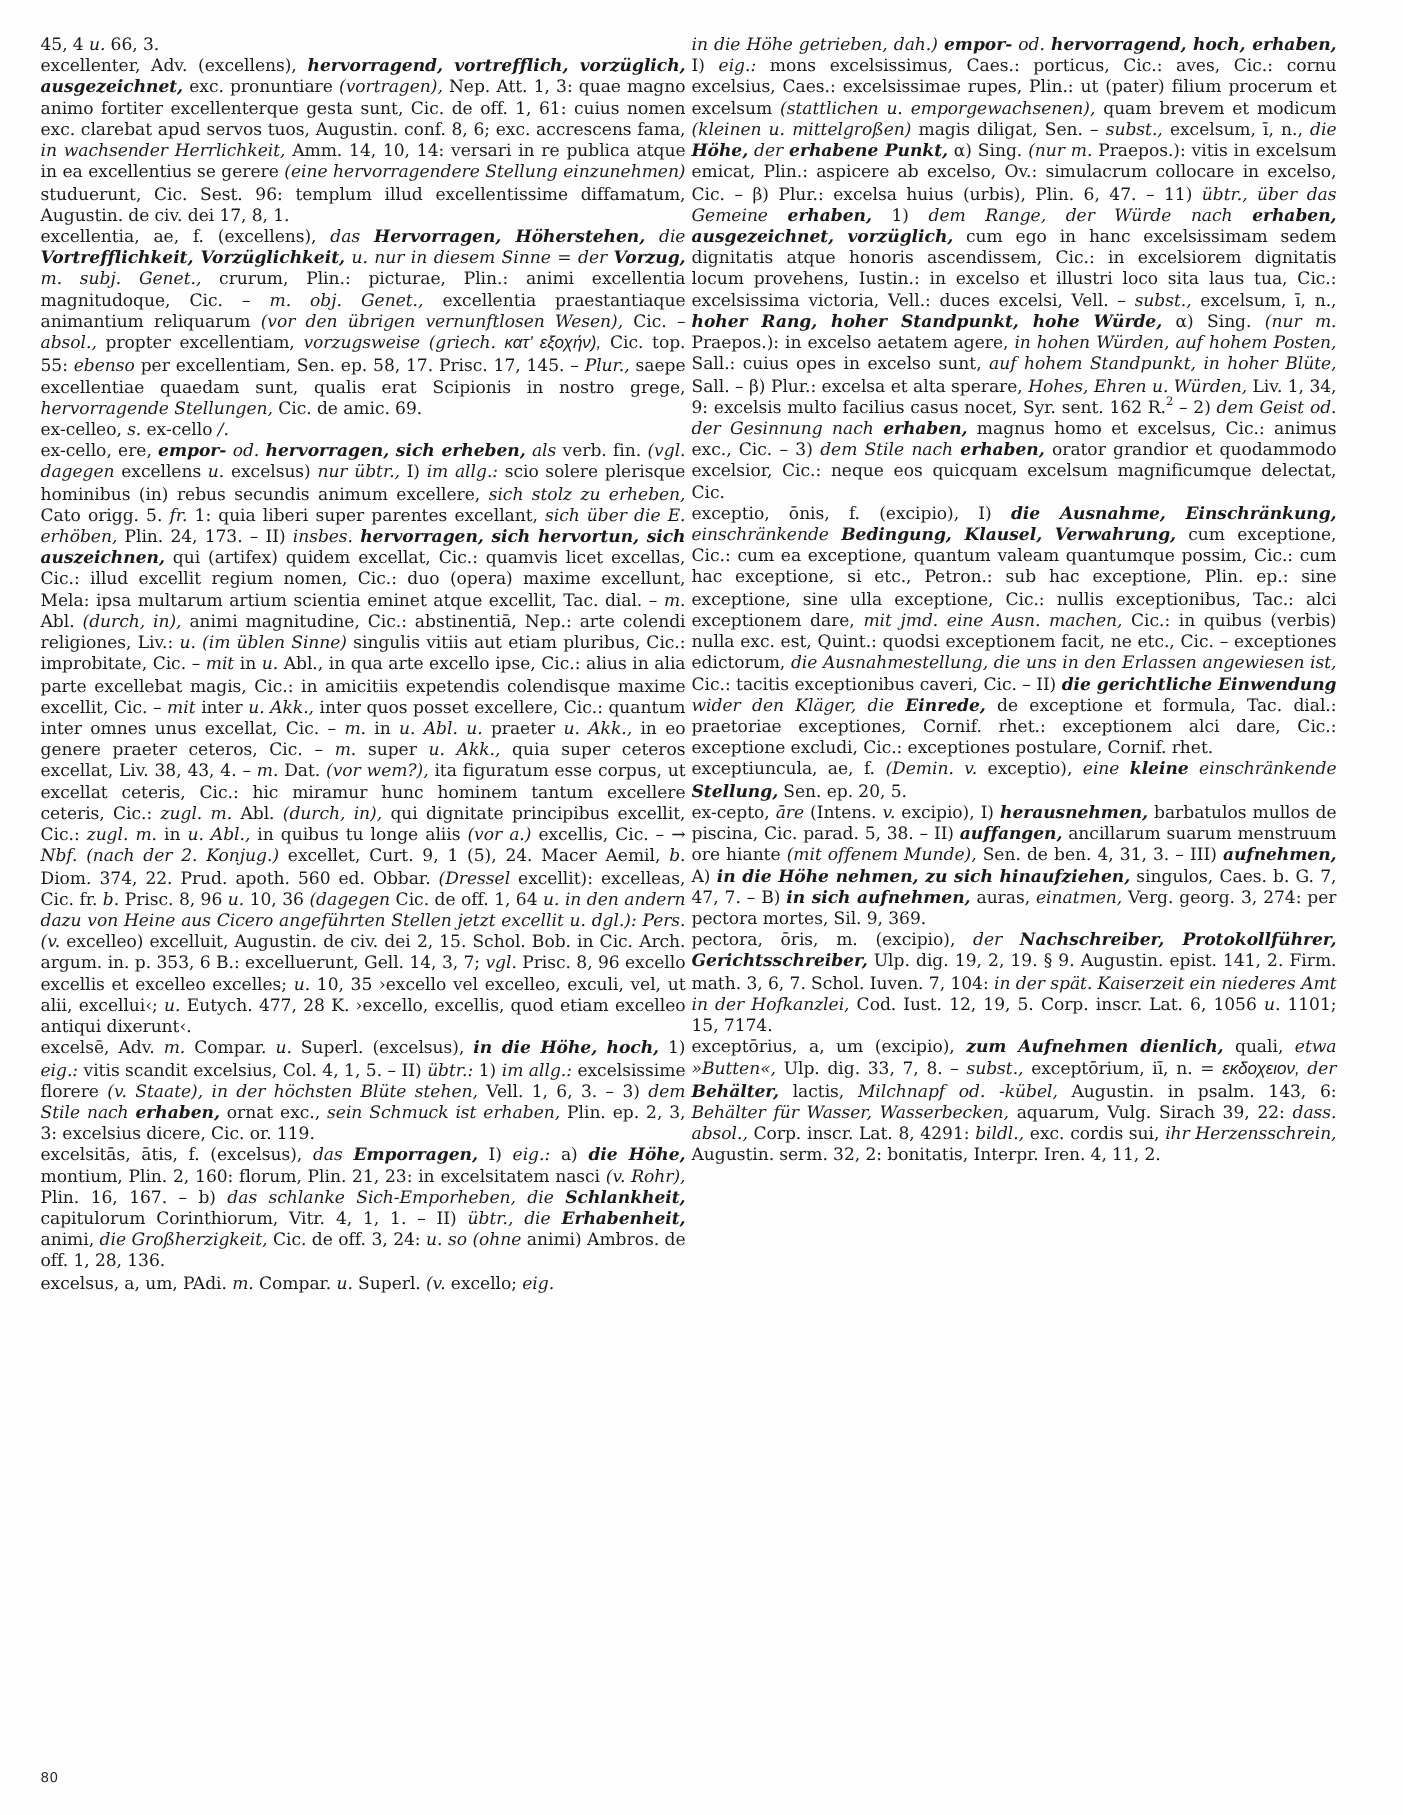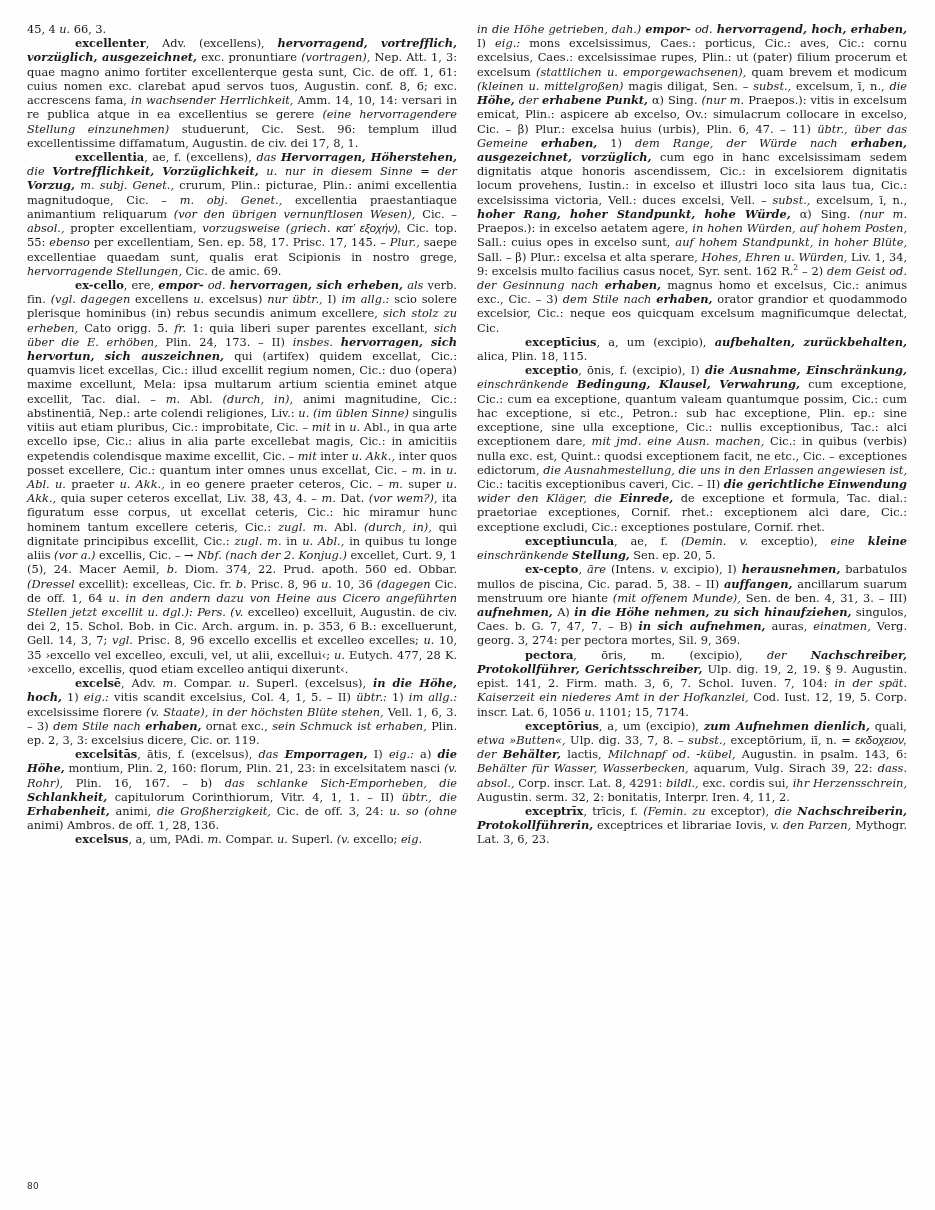--- a/index.html
+++ b/index.html
@@ -26,21 +26,21 @@
   }
 
   #columns {
     position: absolute;
     left: 27px;
     top: 22px;
     width: 881px;
     height: 1135px;
     display: flex;
     flex-direction: row;
-    gap: 20px;
+    gap: 4px;
   }
 
   .column {
     width: 430px;
     font-size: 11.4px;
     line-height: 14.22px;
     text-align: justify;
     text-justify: inter-word;
     hyphens: manual;
     letter-spacing: -0.02px;
@@ -48,23 +48,22 @@
   }
 
   .entry {
     margin: 0;
     padding: 0;
     text-indent: 0;
   }
 
   
   b, .hw {
-    font-weight: bold;
+    font-weight: normal;
     font-style: normal;
-    margin-left: 48px;
   }
   
   i b, b i, .gl {
     font-weight: bold;
     font-style: italic;
   }
   
   i, .it {
     font-style: italic;
     font-weight: normal;
@@ -104,34 +103,33 @@
 <body>
 
 <div id="page">
 
   <div id="columns">
 
     <div class="column" id="col-left">
         <p class="entry firstline">45, 4 <i>u.</i> 66, 3.</p>
         <p class="entry"><b>excellenter</b>, Adv. (excellens), <span class="gl">hervorragend, vortrefflich, vorzüglich, ausgezeichnet,</span> exc. pronuntiare <i>(vortragen),</i> Nep. Att. 1, 3: quae magno animo fortiter excellenterque gesta sunt, Cic. de off. 1, 61: cuius nomen exc. clarebat apud servos tuos, Augustin. conf. 8, 6; exc. accrescens fama, <i>in wachsender Herrlichkeit,</i> Amm. 14, 10, 14: versari in re publica atque in ea excellentius se gerere <i>(eine hervorragendere Stellung einzunehmen)</i> studuerunt, Cic. Sest. 96: templum illud excellentissime diffamatum, Augustin. de civ. dei 17, 8, 1.</p>
         <p class="entry"><b>excellentia</b>, ae, f. (excellens), <i>das</i> <span class="gl">Hervorragen, Höherstehen,</span> <i>die</i> <span class="gl">Vortrefflichkeit, Vorzüglichkeit,</span> <i>u. nur in diesem Sinne = der</i> <span class="gl">Vorzug,</span> <i>m. subj. Genet.,</i> crurum, Plin.: picturae, Plin.: animi excellentia magnitudoque, Cic. – <i>m. obj. Genet.,</i> excellentia praestantiaque animantium reliquarum <i>(vor den übrigen vernunftlosen Wesen),</i> Cic. – <i>absol.,</i> propter excellentiam, <i>vorzugsweise (griech.</i> <span class="grk">κατ’ εξοχήν),</span> Cic. top. 55: <i>ebenso</i> per excellentiam, Sen. ep. 58, 17. Prisc. 17, 145. – <i>Plur.,</i> saepe excellentiae quaedam sunt, qualis erat Scipionis in nostro grege, <i>hervorragende Stellungen,</i> Cic. de amic. 69.</p>
+        <p class="entry"><b>ex-celleo</b>, <i>s.</i> ex-cello <i>/.</i></p>
         <p class="entry"><b>ex-cello</b>, ere, <span class="gl">empor-</span> <i>od.</i> <span class="gl">hervorragen, sich erheben,</span> <i>als</i> verb. fin. <i>(vgl. dagegen</i> excellens <i>u.</i> excelsus) <i>nur übtr.,</i> I) <i>im allg.:</i> scio solere plerisque hominibus (in) rebus secundis animum excellere, <i>sich stolz zu erheben,</i> Cato origg. 5. <i>fr.</i> 1: quia liberi super parentes excellant, <i>sich über die E. erhöben,</i> Plin. 24, 173. – II) <i>insbes.</i> <span class="gl">hervorragen, sich hervortun, sich auszeichnen,</span> qui (artifex) quidem excellat, Cic.: quamvis licet excellas, Cic.: illud excellit regium nomen, Cic.: duo (opera) maxime excellunt, Mela: ipsa multarum artium scientia eminet atque excellit, Tac. dial. – <i>m.</i> Abl. <i>(durch, in),</i> animi magnitudine, Cic.: abstinentiā, Nep.: arte colendi religiones, Liv.: <i>u. (im üblen Sinne)</i> singulis vitiis aut etiam pluribus, Cic.: improbitate, Cic. – <i>mit</i> in <i>u.</i> Abl., in qua arte excello ipse, Cic.: alius in alia parte excellebat magis, Cic.: in amicitiis expetendis colendisque maxime excellit, Cic. – <i>mit</i> inter <i>u. Akk.,</i> inter quos posset excellere, Cic.: quantum inter omnes unus excellat, Cic. – <i>m.</i> in <i>u. Abl. u.</i> praeter <i>u. Akk.,</i> in eo genere praeter ceteros, Cic. – <i>m.</i> super <i>u. Akk.,</i> quia super ceteros excellat, Liv. 38, 43, 4. – <i>m.</i> Dat. <i>(vor wem?),</i> ita figuratum esse corpus, ut excellat ceteris, Cic.: hic miramur hunc hominem tantum excellere ceteris, Cic.: <i>zugl. m.</i> Abl. <i>(durch, in),</i> qui dignitate principibus excellit, Cic.: <i>zugl. m.</i> in <i>u. Abl.,</i> in quibus tu longe aliis <i>(vor a.)</i> excellis, Cic. – → <i>Nbf. (nach der 2. Konjug.)</i> excellet, Curt. 9, 1 (5), 24. Macer Aemil, <i>b.</i> Diom. 374, 22. Prud. apoth. 560 ed. Obbar. <i>(Dressel</i> excellit): excelleas, Cic. fr. <i>b.</i> Prisc. 8, 96 <i>u.</i> 10, 36 <i>(dagegen</i> Cic. de off. 1, 64 <i>u. in den andern dazu von Heine aus Cicero angeführten Stellen jetzt excellit u. dgl.): Pers. (v.</i> excelleo) excelluit, Augustin. de civ. dei 2, 15. Schol. Bob. in Cic. Arch. argum. in. p. 353, 6 B.: excelluerunt, Gell. 14, 3, 7; <i>vgl.</i> Prisc. 8, 96 excello excellis et excelleo excelles; <i>u.</i> 10, 35 ›excello vel excelleo, exculi, vel, ut alii, excellui‹; <i>u.</i> Eutych. 477, 28 K. ›excello, excellis, quod etiam excelleo antiqui dixerunt‹.</p>
         <p class="entry"><b>excelsē</b>, Adv. <i>m.</i> Compar. <i>u.</i> Superl. (excelsus), <span class="gl">in die Höhe, hoch,</span> 1) <i>eig.:</i> vitis scandit excelsius, Col. 4, 1, 5. – II) <i>übtr.:</i> 1) <i>im allg.:</i> excelsissime florere <i>(v. Staate), in der höchsten Blüte stehen,</i> Vell. 1, 6, 3. – 3) <i>dem Stile nach</i> <span class="gl">erhaben,</span> ornat exc., <i>sein Schmuck ist erhaben,</i> Plin. ep. 2, 3, 3: excelsius dicere, Cic. or. 119.</p>
         <p class="entry"><b>excelsitās</b>, ātis, f. (excelsus), <i>das</i> <span class="gl">Emporragen,</span> I) <i>eig.:</i> a) <span class="gl">die Höhe,</span> montium, Plin. 2, 160: florum, Plin. 21, 23: in excelsitatem nasci <i>(v. Rohr),</i> Plin. 16, 167. – b) <i>das schlanke Sich-Emporheben, die</i> <span class="gl">Schlankheit,</span> capitulorum Corinthiorum, Vitr. 4, 1, 1. – II) <i>übtr., die</i> <span class="gl">Erhabenheit,</span> animi, <i>die Großherzigkeit,</i> Cic. de off. 3, 24: <i>u. so (ohne</i> animi) Ambros. de off. 1, 28, 136.</p>
         <p class="entry"><b>excelsus</b>, a, um, PAdi. <i>m.</i> Compar. <i>u.</i> Superl. <i>(v.</i> excello; <i>eig.</i></p>
       </div>
 
     <div class="column" id="col-right">
         <p class="entry"><i>in die Höhe getrieben, dah.)</i> <span class="gl">empor-</span> <i>od.</i> <span class="gl">hervorragend, hoch, erhaben,</span> I) <i>eig.:</i> mons excelsissimus, Caes.: porticus, Cic.: aves, Cic.: cornu excelsius, Caes.: excelsissimae rupes, Plin.: ut (pater) filium procerum et excelsum <i>(stattlichen u. emporgewachsenen),</i> quam brevem et modicum <i>(kleinen u. mittelgroßen)</i> magis diligat, Sen. – <i>subst.,</i> excelsum, ī, n., <i>die</i> <span class="gl">Höhe,</span> <i>der</i> <span class="gl">erhabene Punkt,</span> α) Sing. <i>(nur m.</i> Praepos.): vitis in excelsum emicat, Plin.: aspicere ab excelso, Ov.: simulacrum collocare in excelso, Cic. – β) Plur.: excelsa huius (urbis), Plin. 6, 47. – 11) <i>übtr., über das Gemeine</i> <span class="gl">erhaben,</span> 1) <i>dem Range, der Würde nach</i> <span class="gl">erhaben, ausgezeichnet, vorzüglich,</span> cum ego in hanc excelsissimam sedem dignitatis atque honoris ascendissem, Cic.: in excelsiorem dignitatis locum provehens, Iustin.: in excelso et illustri loco sita laus tua, Cic.: excelsissima victoria, Vell.: duces excelsi, Vell. – <i>subst.,</i> excelsum, ī, n., <span class="gl">hoher Rang, hoher Standpunkt, hohe Würde,</span> α) Sing. <i>(nur m.</i> Praepos.): in excelso aetatem agere, <i>in hohen Würden, auf hohem Posten,</i> Sall.: cuius opes in excelso sunt, <i>auf hohem Standpunkt, in hoher Blüte,</i> Sall. – β) Plur.: excelsa et alta sperare, <i>Hohes, Ehren u. Würden,</i> Liv. 1, 34, 9: excelsis multo facilius casus nocet, Syr. sent. 162 R.<span class="sup">2</span> – 2) <i>dem Geist od. der Gesinnung nach</i> <span class="gl">erhaben,</span> magnus homo et excelsus, Cic.: animus exc., Cic. – 3) <i>dem Stile nach</i> <span class="gl">erhaben,</span> orator grandior et quodammodo excelsior, Cic.: neque eos quicquam excelsum magnificumque delectat, Cic.</p>
-        <p class="entry"><b>exceptīcius</b>, a, um (excipio), <span class="gl">aufbehalten, zurückbehalten,</span> alica, Plin. 18, 115.</p>
         <p class="entry"><b>exceptio</b>, ōnis, f. (excipio), I) <span class="gl">die Ausnahme, Einschränkung,</span> <i>einschränkende</i> <span class="gl">Bedingung, Klausel, Verwahrung,</span> cum exceptione, Cic.: cum ea exceptione, quantum valeam quantumque possim, Cic.: cum hac exceptione, si etc., Petron.: sub hac exceptione, Plin. ep.: sine exceptione, sine ulla exceptione, Cic.: nullis exceptionibus, Tac.: alci exceptionem dare, <i>mit jmd. eine Ausn. machen,</i> Cic.: in quibus (verbis) nulla exc. est, Quint.: quodsi exceptionem facit, ne etc., Cic. – exceptiones edictorum, <i>die Ausnahmestellung, die uns in den Erlassen angewiesen ist,</i> Cic.: tacitis exceptionibus caveri, Cic. – II) <span class="gl">die gerichtliche Einwendung</span> <i>wider den Kläger, die</i> <span class="gl">Einrede,</span> de exceptione et formula, Tac. dial.: praetoriae exceptiones, Cornif. rhet.: exceptionem alci dare, Cic.: exceptione excludi, Cic.: exceptiones postulare, Cornif. rhet.</p>
         <p class="entry"><b>exceptiuncula</b>, ae, f. <i>(Demin. v.</i> exceptio), <i>eine</i> <span class="gl">kleine</span> <i>einschränkende</i> <span class="gl">Stellung,</span> Sen. ep. 20, 5.</p>
         <p class="entry"><b>ex-cepto</b>, <i>āre</i> (Intens. <i>v.</i> excipio), I) <span class="gl">herausnehmen,</span> barbatulos mullos de piscina, Cic. parad. 5, 38. – II) <span class="gl">auffangen,</span> ancillarum suarum menstruum ore hiante <i>(mit offenem Munde),</i> Sen. de ben. 4, 31, 3. – III) <span class="gl">aufnehmen,</span> A) <span class="gl">in die Höhe nehmen, zu sich hinaufziehen,</span> singulos, Caes. b. G. 7, 47, 7. – B) <span class="gl">in sich aufnehmen,</span> auras, <i>einatmen,</i> Verg. georg. 3, 274: per pectora mortes, Sil. 9, 369.</p>
         <p class="entry"><b>pectora</b>, ōris, m. (excipio), <i>der</i> <span class="gl">Nachschreiber, Protokollführer, Gerichtsschreiber,</span> Ulp. dig. 19, 2, 19. § 9. Augustin. epist. 141, 2. Firm. math. 3, 6, 7. Schol. Iuven. 7, 104: <i>in der spät. Kaiserzeit ein niederes Amt in der Hofkanzlei,</i> Cod. Iust. 12, 19, 5. Corp. inscr. Lat. 6, 1056 <i>u.</i> 1101; 15, 7174.</p>
         <p class="entry"><b>exceptōrius</b>, a, um (excipio), <span class="gl">zum Aufnehmen dienlich,</span> quali, <i>etwa »Butten«,</i> Ulp. dig. 33, 7, 8. – <i>subst.,</i> exceptōrium, iī, n. = <span class="grk">εκδοχειον,</span> <i>der</i> <span class="gl">Behälter,</span> lactis, <i>Milchnapf od. -kübel,</i> Augustin. in psalm. 143, 6: <i>Behälter für Wasser, Wasserbecken,</i> aquarum, Vulg. Sirach 39, 22: <i>dass. absol.,</i> Corp. inscr. Lat. 8, 4291: <i>bildl.,</i> exc. cordis sui, <i>ihr Herzensschrein,</i> Augustin. serm. 32, 2: bonitatis, Interpr. Iren. 4, 11, 2.</p>
-        <p class="entry"><b>exceptrīx</b>, trīcis, f. <i>(Femin. zu</i> exceptor), <i>die</i> <span class="gl">Nachschreiberin, Protokollführerin,</span> exceptrices et librariae Iovis, <i>v. den Parzen,</i> Mythogr. Lat. 3, 6, 23.</p>
       </div>
 
   </div>
 
   <div id="page-number">80</div>
 
 </div>
 
 </body></html>

